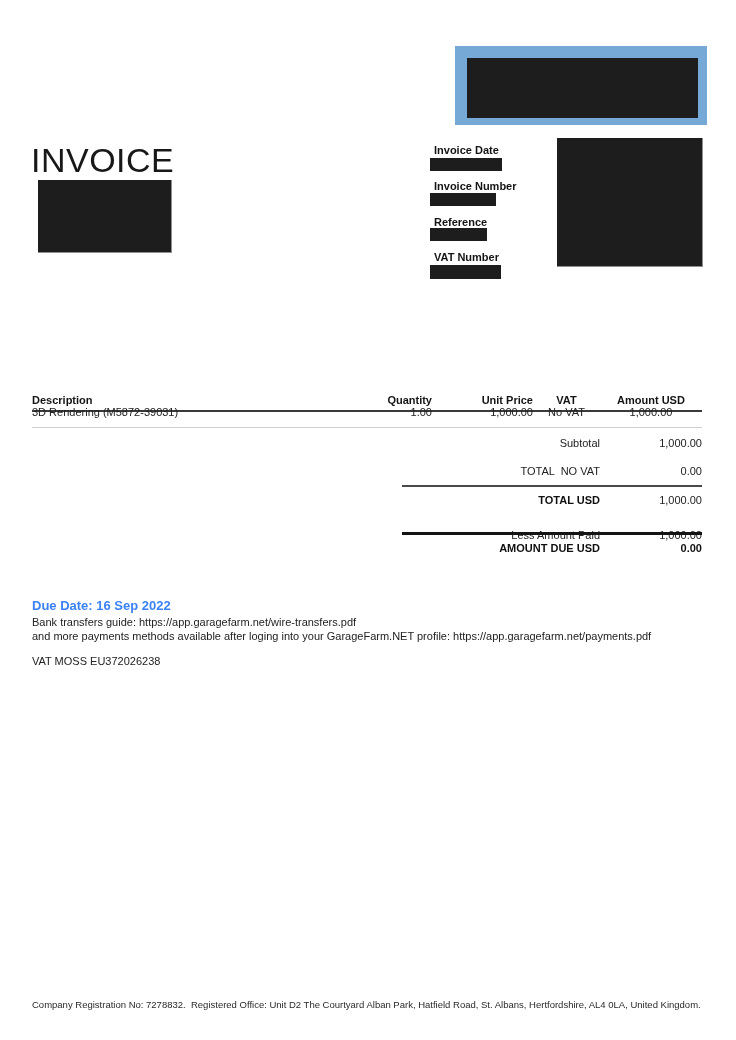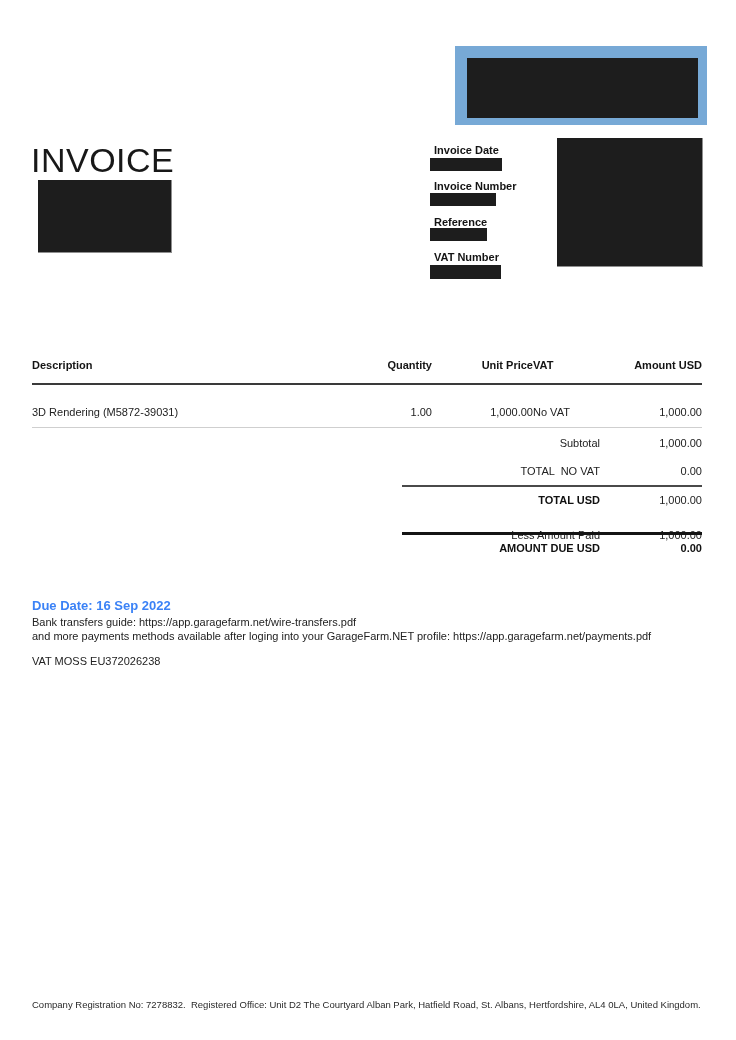--- a/index.html
+++ b/index.html
@@ -25,28 +25,28 @@
   
   .meta-label { left:434px; font-size:11px; font-weight:bold; color:#141414; }
   .meta-bar { left:430px; height:13px; background:#1d1d1d; }
   .m1l { top:144px; } .m1b { top:158px; width:72px; }
   .m2l { top:180px; } .m2b { top:193px; width:66px; }
   .m3l { top:216px; } .m3b { top:228px; width:57px; }
   .m4l { top:251px; } .m4b { top:265px; width:71px; height:14px; }
 
   
   .tbl-row { left:32px; width:670px; display:flex; font-size:11px; }
-  .thead { top:365px; height:20px; font-weight:bold; color:#141414; border-bottom:2px solid #3a3a3a; align-items:flex-end; padding-bottom:12px; }
+  .thead { top:392px; height:20px; font-weight:bold; color:#141414; border-bottom:2px solid #3a3a3a; align-items:flex-end; padding-bottom:4px; }
   .item-row { top:406px; color:#222; }
   .item-rule { top:427px; left:32px; width:670px; height:1px; background:#cfcfcf; }
   .col-desc { width:260px; text-align:left; }
   .col-qty  { width:140px; text-align:right; }
   .col-unit { width:101px; text-align:right; }
-  .col-vat  { width:67px;  text-align:left; }
-  .col-amt  { width:102px; text-align:right; }
+  .col-vat  { width:67px;  text-align:center; }
+  .col-amt  { width:102px; text-align:center; }
 
   
   .sum-row { left:32px; width:670px; display:flex; font-size:11px; color:#222; }
   .sum-label { width:568px; text-align:right; white-space:pre-wrap; }
   .sum-value { width:102px; text-align:right; }
   .subtotal-row { top:437px; }
   .totaltax-row { top:465px; }
   .sum-rule-1 { top:485px; left:402px; width:300px; height:2px; background:#4a4a4a; }
   .totalusd-row { top:494px; }
   .lesspaid-row { top:529px; }

